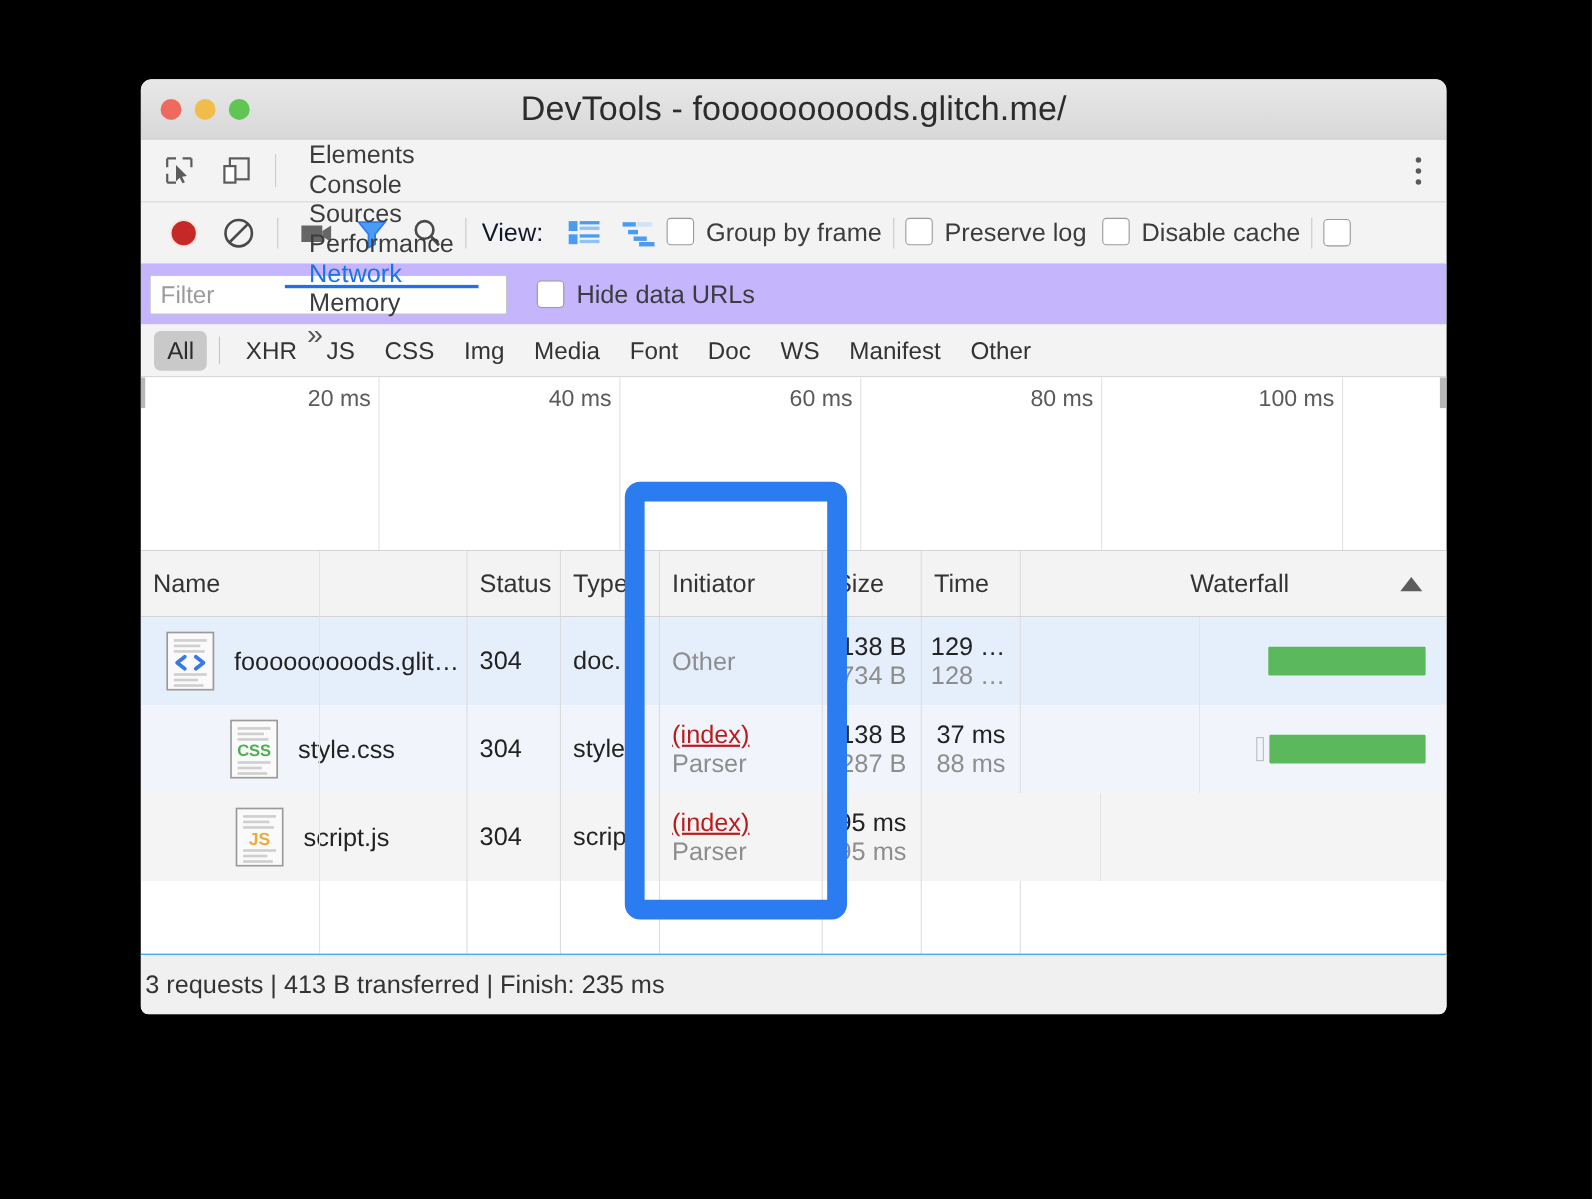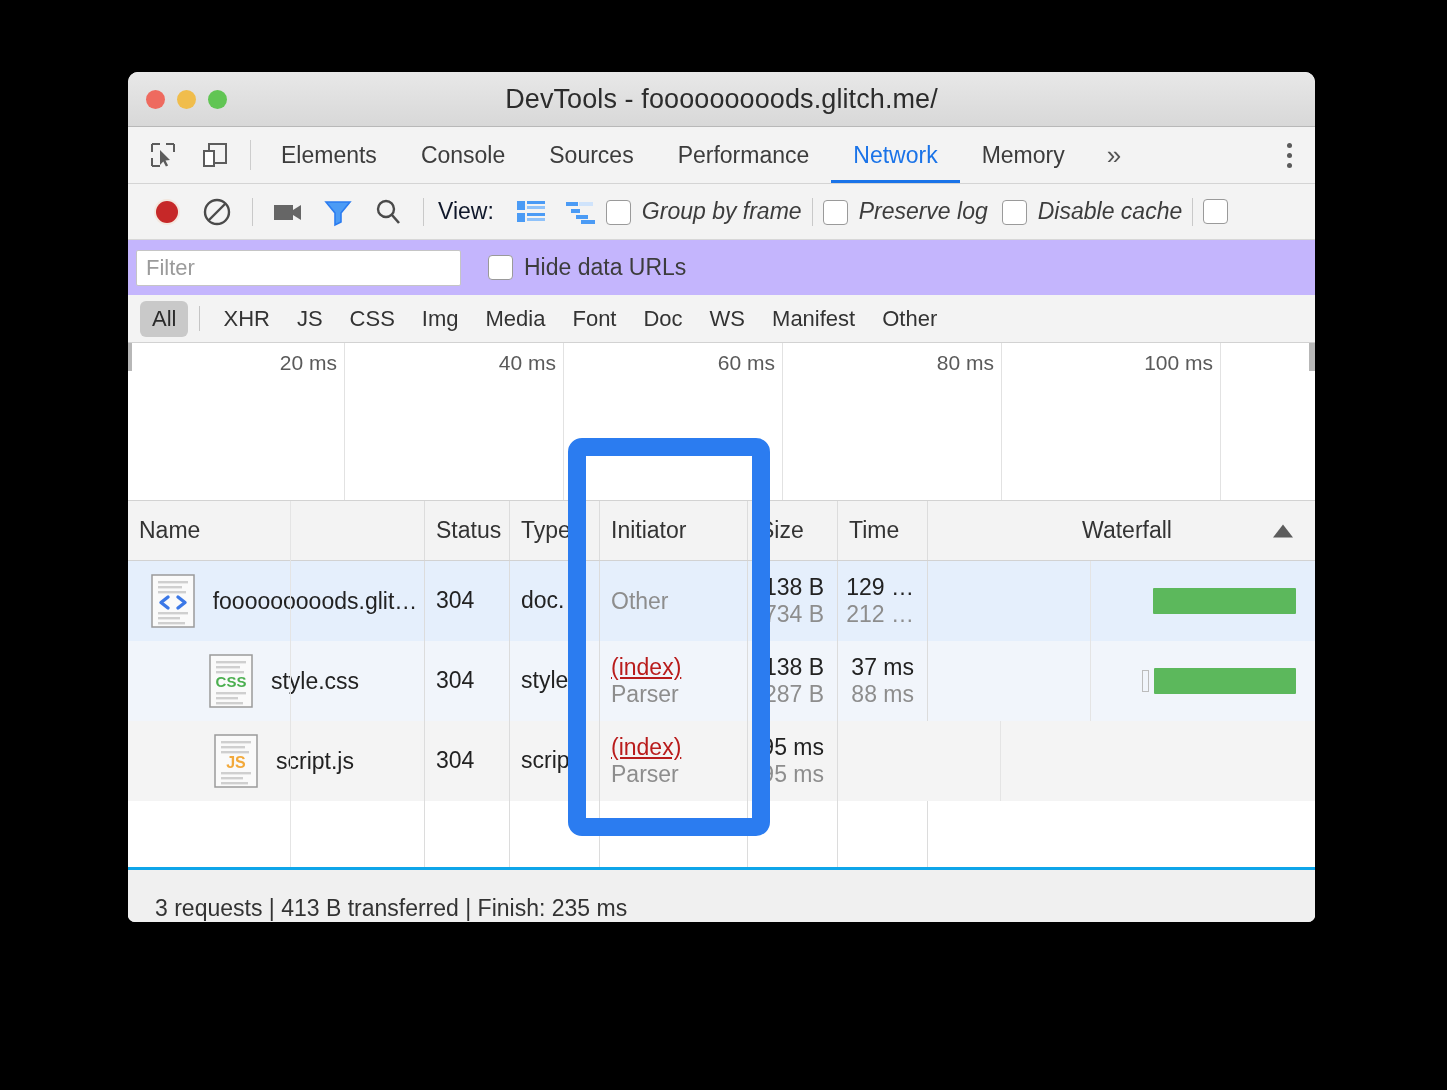--- a/index.html
+++ b/index.html
@@ -30,36 +30,36 @@
     border-bottom: 1px solid #b8b8b8;
     display: flex; align-items: center;
   }
   .traffic { display: flex; gap: 12px; margin-left: 18px; }
   .dot { width: 19px; height: 19px; border-radius: 50%; }
   .dot.red { background: #ee6a5f; }
   .dot.yellow { background: #f0bd4c; }
   .dot.green { background: #61c554; }
   .title-text {
     position: absolute; left: 0; right: 0; text-align: center;
-    font-size: 27px; color: #2c2c2c; letter-spacing: 0.1px;
+    font-size: 31px; color: #2c2c2c; letter-spacing: 0.1px;
     pointer-events: none;
   }
 
   
   .tabbar {
     height: 57px;
     background: #f3f3f3;
     border-bottom: 1px solid #d4d4d4;
     display: flex; align-items: stretch;
     position: relative;
   }
   .tb-icons { display: flex; align-items: center; padding: 0 6px 0 14px; gap: 10px; }
   .tb-ic { width: 42px; height: 40px; display: flex; align-items: center; justify-content: center; }
   .tb-sep { width: 1px; background: #cdcdcd; margin: 13px 8px; }
-  .tabs { display: flex; align-items: stretch; }
+  .tabs { display: flex; align-items: stretch; flex-direction: column; }
   .tab {
     display: flex; align-items: center; padding: 0 22px;
     font-size: 23px; color: #3c3c3c; position: relative; white-space: nowrap;
   }
   .tab.active { color: #1a73e8; }
   .tab.active::after {
     content: ""; position: absolute; left: 0; right: 0; bottom: 0;
     height: 3px; background: #1a73e8;
   }
   .tab.more { font-size: 26px; padding: 0 20px; color: #555; }
@@ -77,21 +77,21 @@
     display: flex; align-items: center; padding-left: 14px;
     overflow: hidden; white-space: nowrap;
   }
   .nt-ic { width: 50px; height: 44px; display: flex; align-items: center; justify-content: center; flex: none; }
   .nt-sep { width: 1px; height: 28px; background: #c9c9c9; margin: 0 10px; flex: none; }
   .view-label { font-size: 23px; color: #0f172a; margin: 0 12px 0 4px; flex: none; }
   .cbox {
     width: 25px; height: 25px; border: 1.6px solid #9a9a9a; border-radius: 4px;
     background: #fff; flex: none;
   }
-  .cb-group { display: flex; align-items: flex-end; gap: 11px; flex: none; font-style: italic; }
+  .cb-group { display: flex; align-items: flex-start; gap: 11px; flex: none; }
   .cb-label { font-size: 23px; color: #3c3c3c; }
 
   
   .filterrow {
     height: 55px; background: #c4b5fd; display: flex; align-items: center;
     padding-left: 8px; border-bottom: 0;
   }
   .filter-input {
     width: 325px; height: 36px; background: #fff;
     border: 1px solid #c5c5c5; border-radius: 2px;
@@ -177,22 +177,22 @@
   .wf-grid {
     position: absolute; top: 0; bottom: 0; width: 1px; background: #e4e4e4;
   }
   .empty-rows { display: flex; height: 116px; }
   .er-col { border-right: 1px solid #dcdcdc; flex: none; height: 100%; }
   .er-col.last { flex: 1; border-right: none; }
 
   
   .statusbar {
     position: absolute; left: 0; right: 0; bottom: 0; height: 55px;
-    background: #f0f0f0; border-top: 3px solid #0ea5e9;
-    display: flex; align-items: flex-end; padding-left: 27px;
+    background: #f0f0f0; border-top: 1px solid #0ea5e9;
+    display: flex; align-items: center; padding-left: 4px;
   }
   .status-text { font-size: 23px; color: #333; }
 
   
   .highlight {
     position: absolute; left: 568px; top: 438px;
     width: 202px; height: 398px;
     border: 18px solid #2b7cf0; border-radius: 14px;
     pointer-events: none; z-index: 40;
   }
@@ -403,21 +403,21 @@
         </div>
         <div class="td" style="width:148px">
           <span class="cell-muted">Other</span>
         </div>
         <div class="td numeric" style="width:90px">
           <span class="cell-main">138 B</span>
           <span class="cell-sub">734 B</span>
         </div>
         <div class="td numeric" style="width:90px">
           <span class="cell-main">129 …</span>
-          <span class="cell-sub">212 …</span>
+          <span class="cell-sub">128 …</span>
         </div>
         <div class="td waterfall">
           <div class="wf-grid" style="left:162px"></div>
           <div class="wf-bar" style="left:225px; width:143px"></div>
         </div>
       </div>
 
       <div class="trow alt">
         <div class="td name-cell" style="width:297px">
           <span class="ficon">

